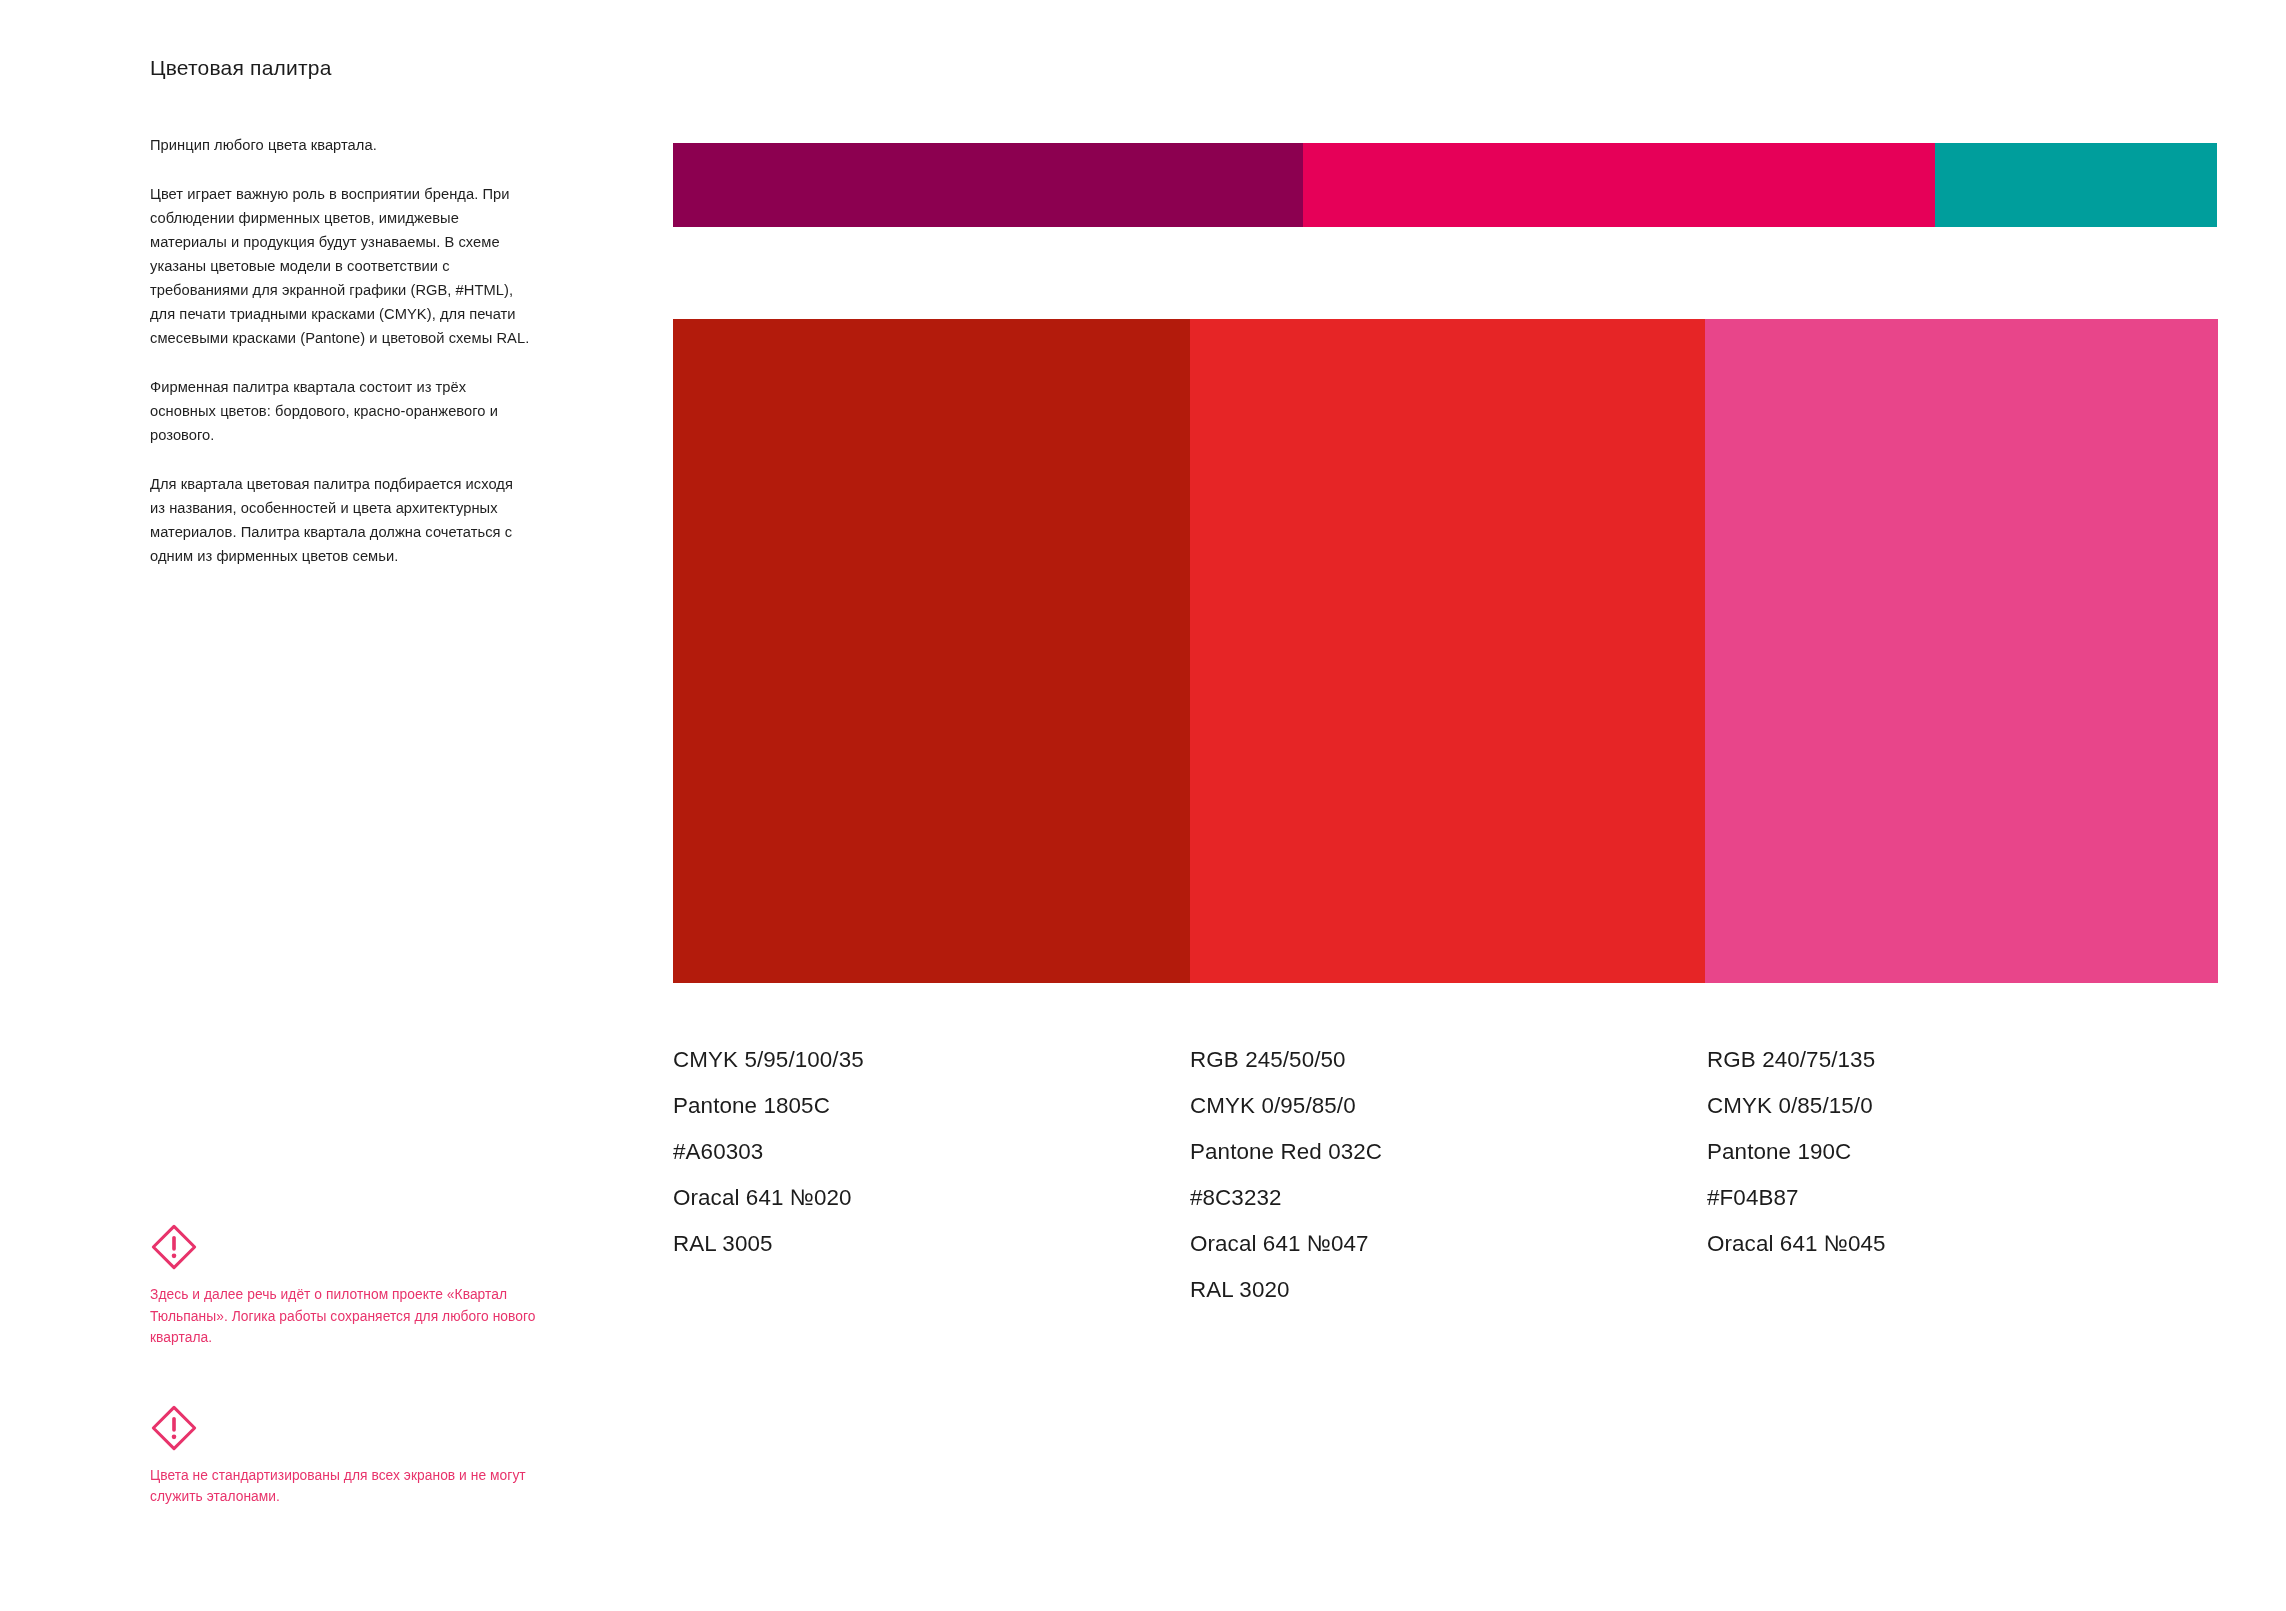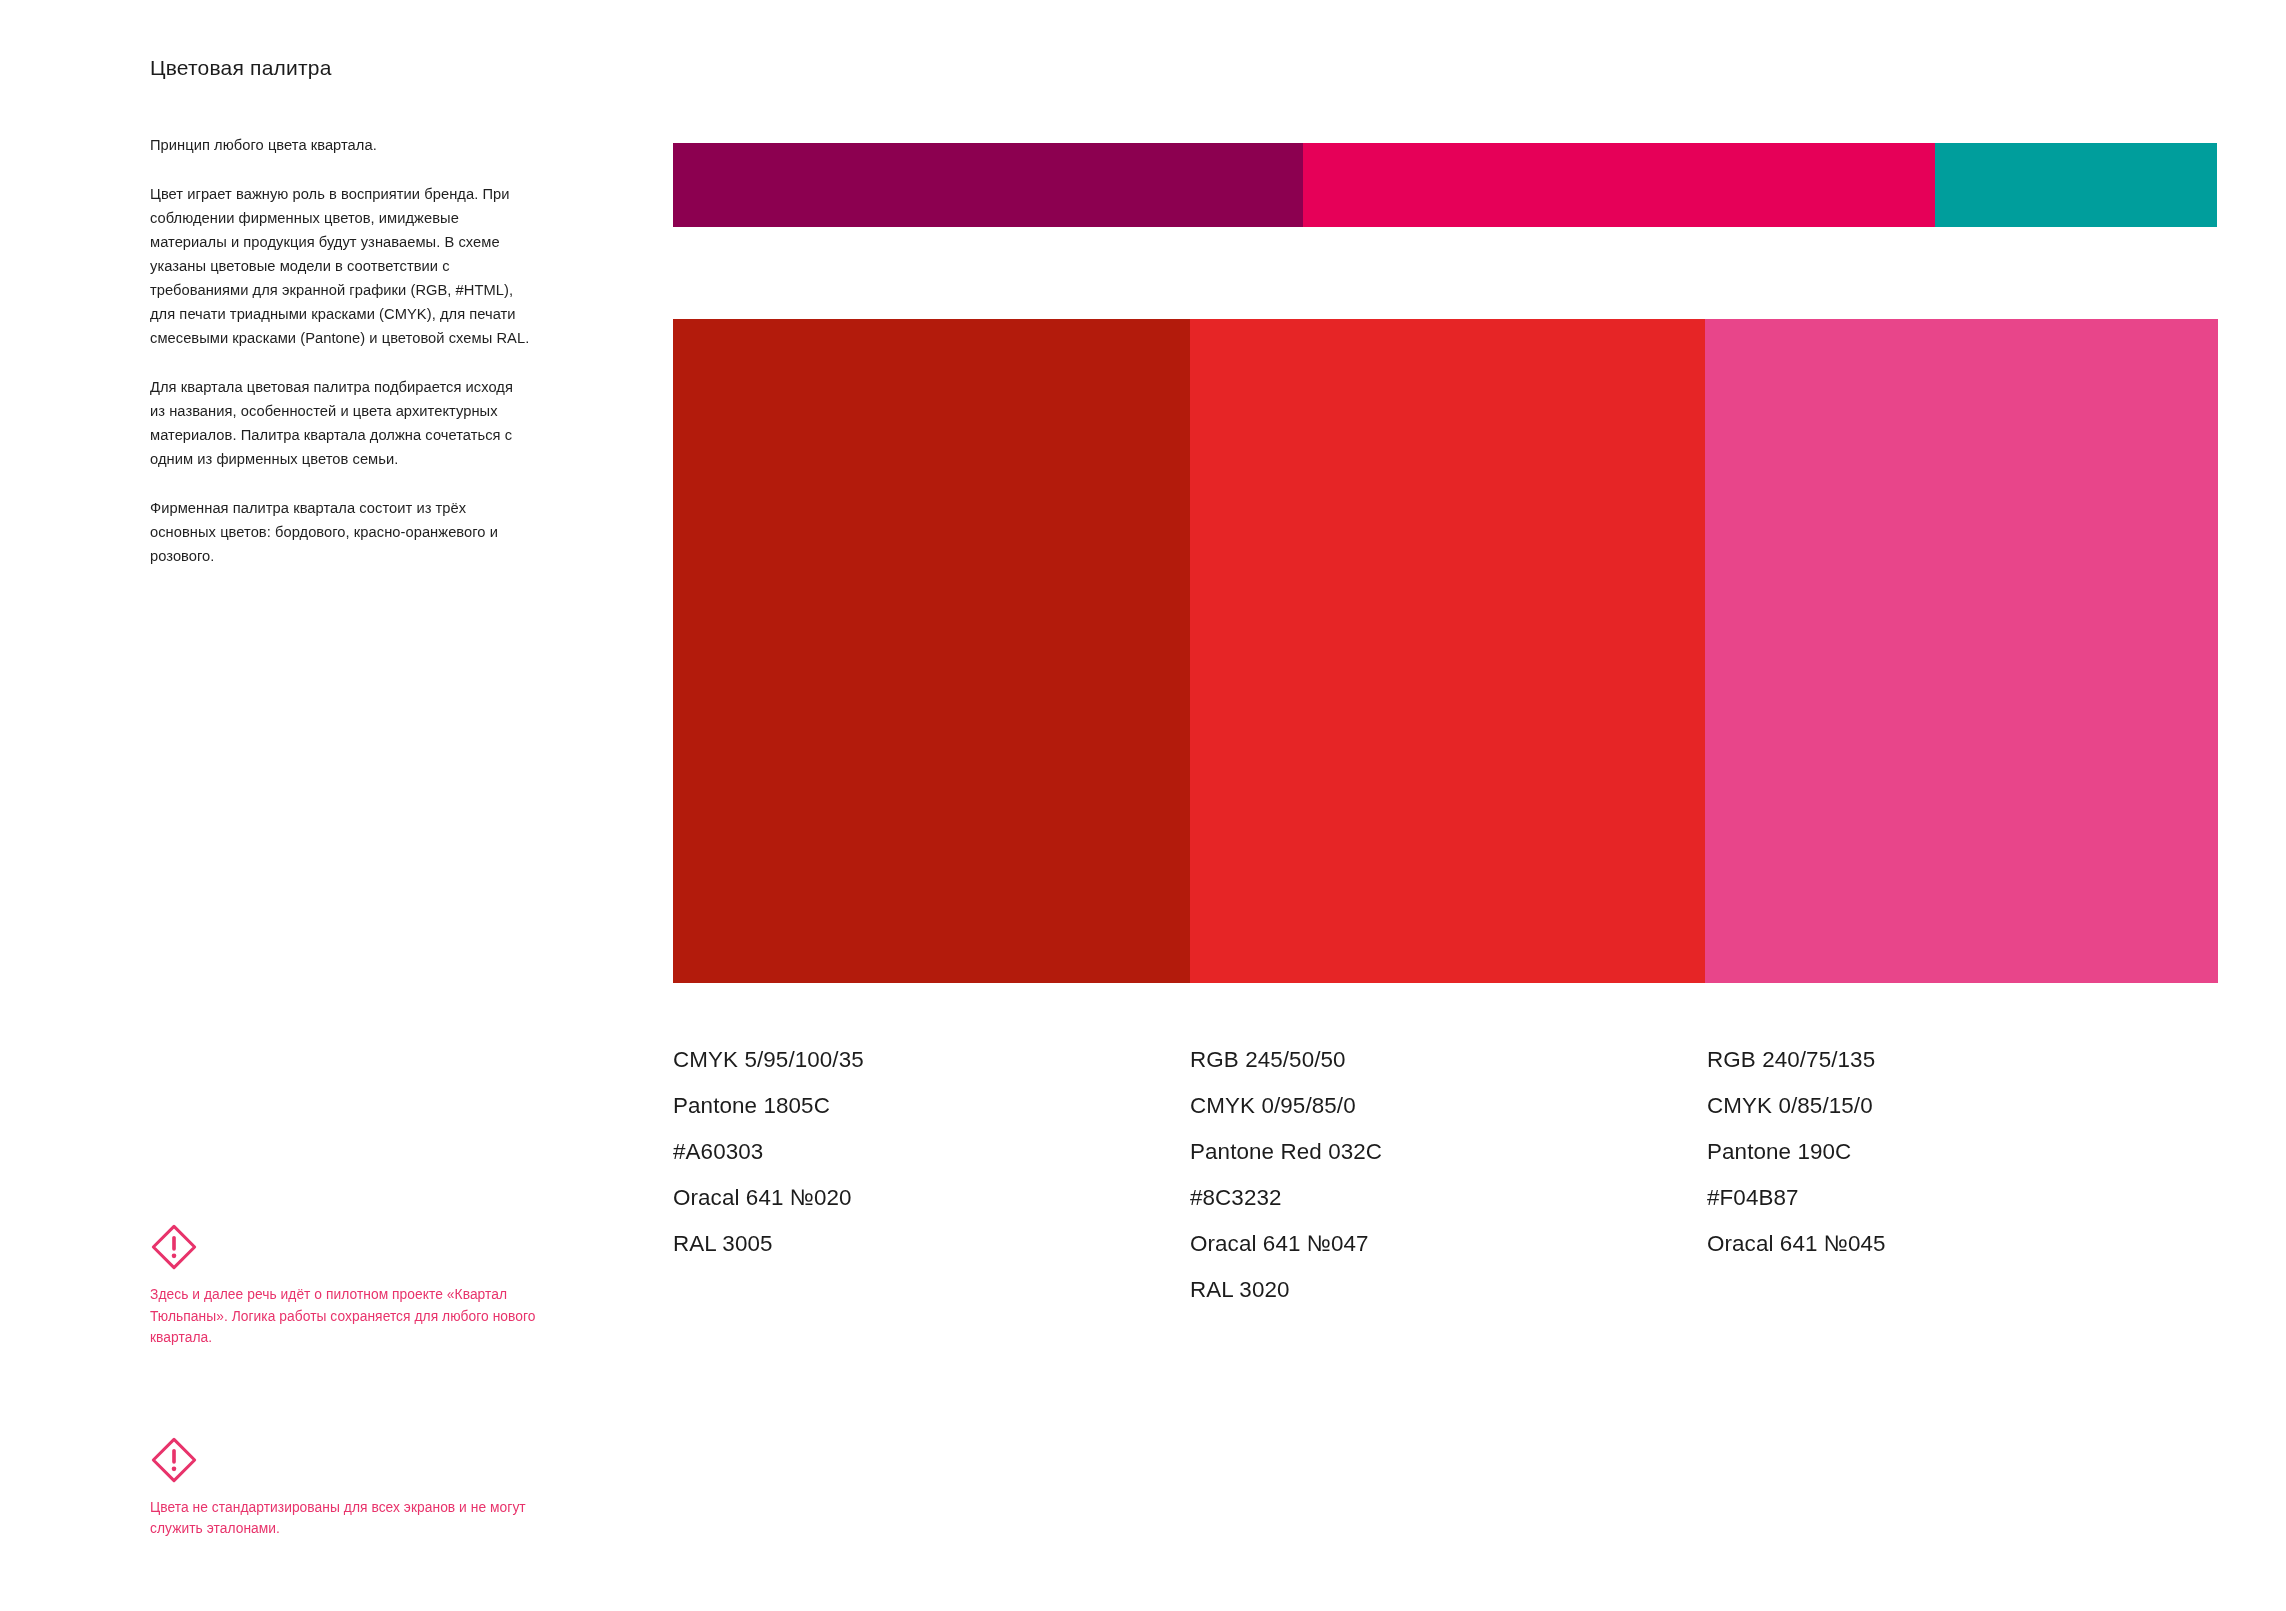--- a/index.html
+++ b/index.html
@@ -52,21 +52,21 @@
   .para:last-child { margin-bottom: 0; }
 
   
   .notes {
     position: absolute;
     left: 150px;
     top: 1223px;
     width: 409px;
   }
   .note {
-    margin-bottom: 87px;
+    margin-bottom: 55px;
   }
   .note:last-child { margin-bottom: 0; }
   .note-icon {
     display: block;
     width: 48px;
     height: 48px;
     margin-bottom: 13.3px;
   }
   .note-text {
     font-size: 13.8px;
@@ -125,22 +125,22 @@
 </head>
 <body>
 
 <div class="page">
 
   <h1 class="page-title">Цветовая палитра</h1>
 
   <div class="left-col">
     <p class="para">Принцип любого цвета квартала.</p>
     <p class="para">Цвет играет важную роль в восприятии бренда. При соблюдении фирменных цветов, имиджевые материалы и продукция будут узнаваемы. В схеме указаны цветовые модели в соответствии с требованиями для экранной графики (RGB, #HTML), для печати триадными красками (CMYK), для печати смесевыми красками (Pantone) и цветовой схемы RAL.</p>
+    <p class="para">Фирменная палитра квартала состоит из трёх основных цветов: бордового, красно-оранжевого и розового.</p>
     <p class="para">Для квартала цветовая палитра подбирается исходя из названия, особенностей и цвета архитектурных материалов. Палитра квартала должна сочетаться с одним из фирменных цветов семьи.</p>
-    <p class="para">Фирменная палитра квартала состоит из трёх основных цветов: бордового, красно-оранжевого и розового.</p>
   </div>
 
   <div class="notes">
 
     <div class="note">
       <span class="note-icon">
         <svg viewBox="0 0 50 50" width="48" height="48" aria-hidden="true">
           <path d="M25 3.5 L46.5 25 L25 46.5 L3.5 25 Z" fill="none" stroke="#E8336B" stroke-width="3.2" stroke-linejoin="round" rx="4"></path>
           <rect x="23.1" y="13.5" width="3.8" height="15.5" rx="1.9" fill="#E8336B"></rect>
           <circle cx="25" cy="34.2" r="2.4" fill="#E8336B"></circle>

